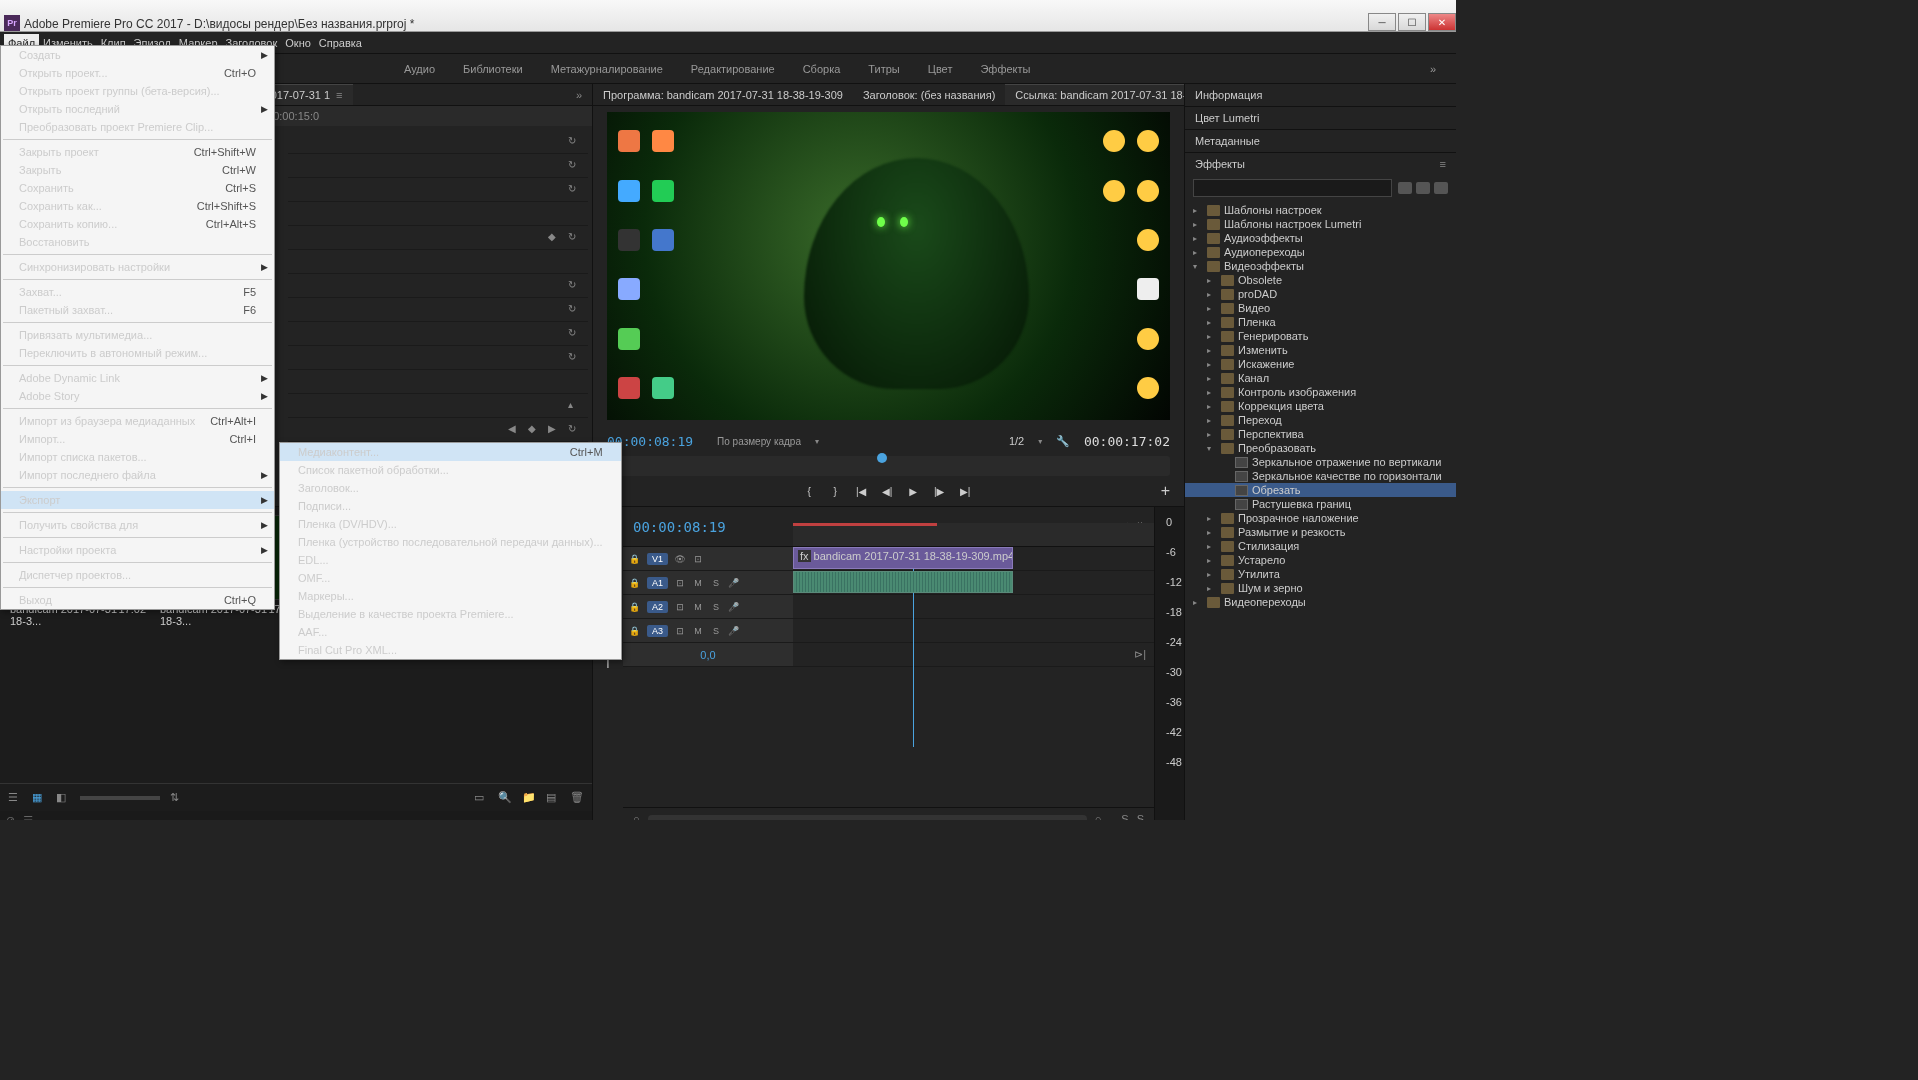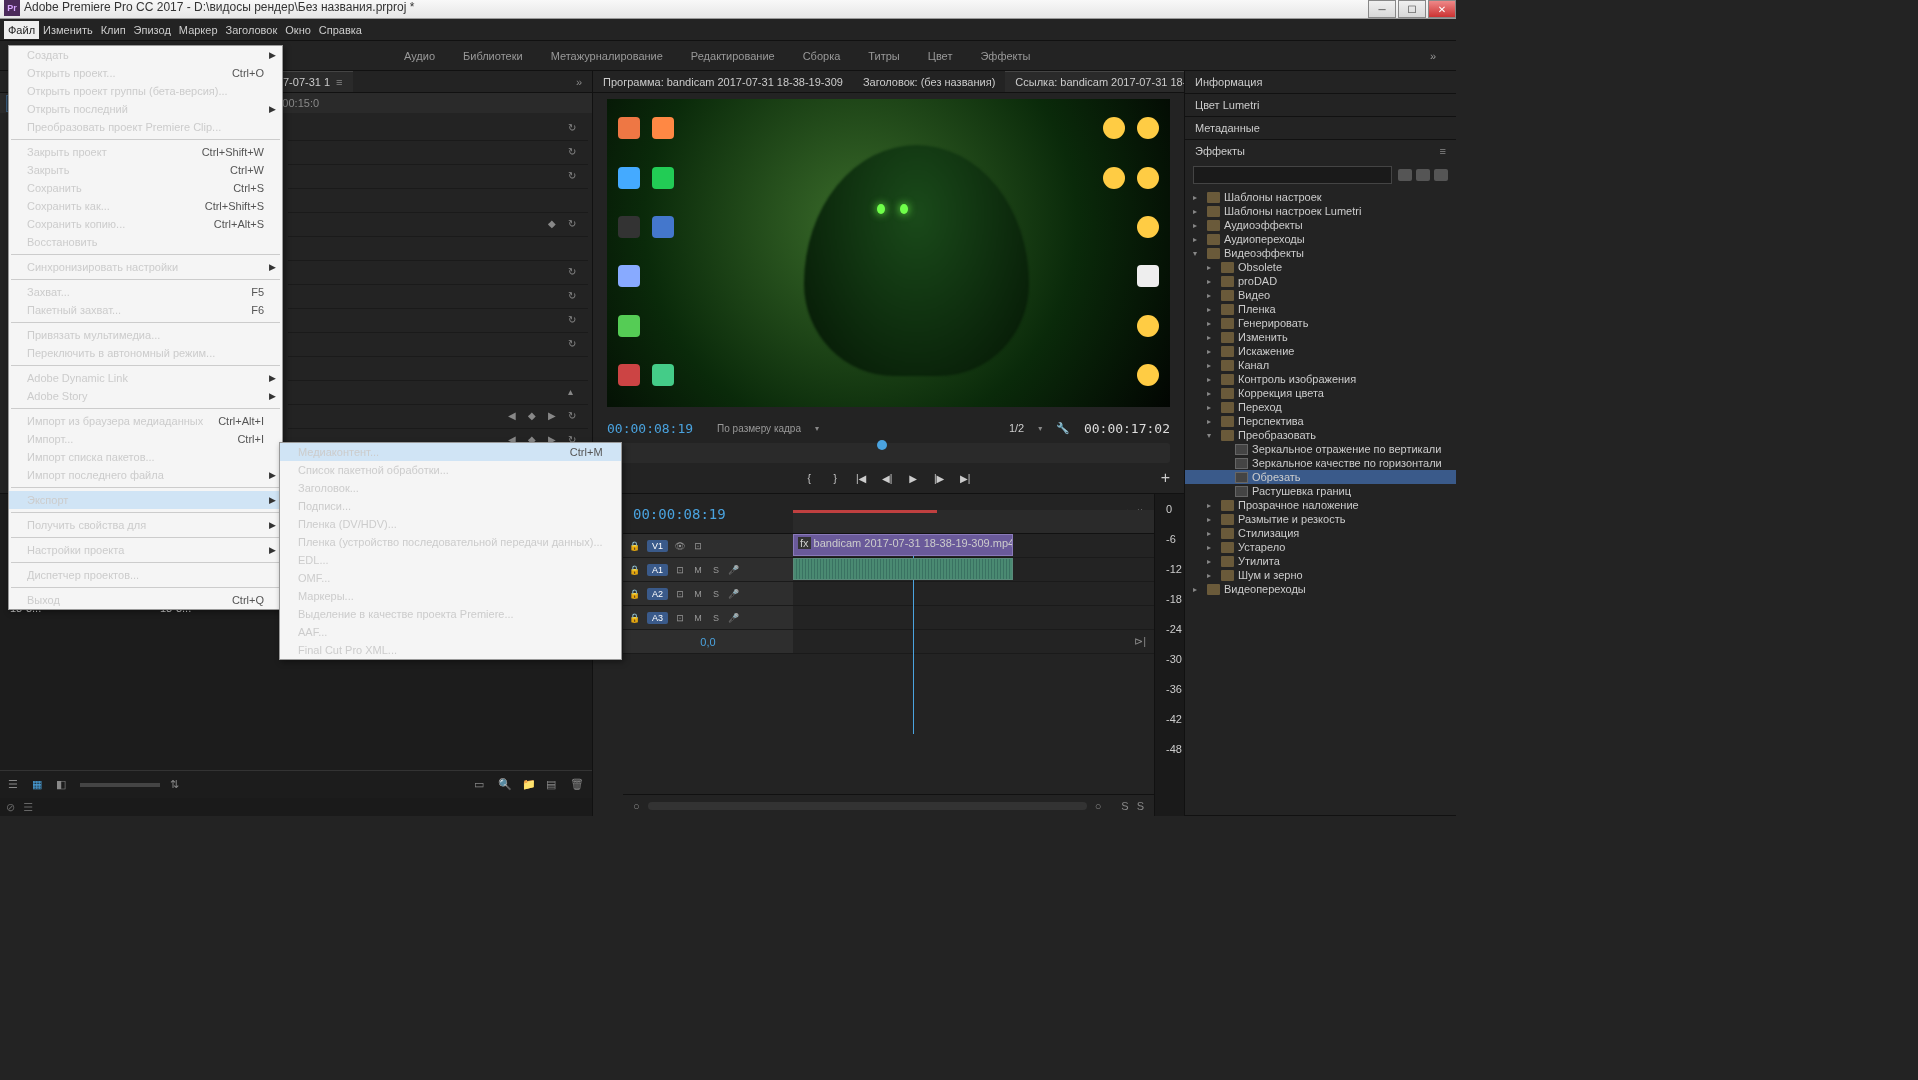--- a/index.html
+++ b/index.html
@@ -1,17 +1,17 @@
 <!DOCTYPE html>
 <html><head>
 <meta charset="utf-8">
 <style>
 *{margin:0;padding:0;box-sizing:border-box;font-family:"Segoe UI",Tahoma,sans-serif;font-size:11px;color:#ccc;user-select:none}
 body{background:#232323;width:1456px;height:820px;overflow:hidden;position:relative}
-.titlebar{height:19px;background:linear-gradient(#f8f8f8,#e6e6e6);display:flex;align-items:flex-start;border-bottom:1px solid #999}
+.titlebar{height:32px;background:linear-gradient(#f8f8f8,#e6e6e6);display:flex;align-items:flex-end;border-bottom:1px solid #999}
 .titlebar .icon{width:16px;height:16px;background:#4b2a5a;margin:0 4px;display:flex;align-items:center;justify-content:center;color:#d9a6ff;font-weight:bold;font-size:9px}
 .titlebar .title{color:#333;font-size:12px}
 .winbtns{margin-left:auto;display:flex}
 .winbtn{width:28px;height:18px;border:1px solid #888;background:linear-gradient(#f0f0f0,#d8d8d8);margin-left:2px;display:flex;align-items:center;justify-content:center;color:#333;font-size:10px}
 .winbtn.close{background:linear-gradient(#e88,#c33);color:#fff}
 .menubar{height:22px;background:#232323;display:flex;align-items:center;padding:0 4px;border-bottom:1px solid #111}
 .menuitem{padding:3px 4px;color:#ccc;cursor:default}
 .menuitem.open{background:#eee;color:#222}
 .workspacebar{height:30px;background:#232323;display:flex;align-items:center;padding:0 10px;gap:0;border-bottom:1px solid #111}
 .wsitem{padding:6px 14px;color:#999;font-size:11px}
@@ -72,21 +72,21 @@
 .clip-v{position:absolute;left:0;top:0;width:220px;height:22px;background:#6a5a9a;border:1px solid #8a7aba;font-size:9px;padding:2px 4px;color:#fff;overflow:hidden;white-space:nowrap}
 .clip-a{position:absolute;left:0;width:220px;height:22px;background:#3a6a5a;border:1px solid #5a8a7a;overflow:hidden}
 .clip-a.a1{top:24px}
 .waveform{width:100%;height:100%;background:repeating-linear-gradient(90deg,#2a5a4a 0,#6aba9a 1px,#2a5a4a 2px,#4a8a7a 3px)}
 
 .audiometer{width:30px;background:#1a1a1a;border-left:1px solid #111;position:relative}
 .am-scale{position:absolute;right:2px;top:0;font-size:8px;color:#666;line-height:30px}
 
 
 .dropdown{position:absolute;background:#f5f5f5;border:1px solid #999;box-shadow:2px 2px 6px rgba(0,0,0,.4);z-index:100;min-width:275px}
-.dd1{left:8px;top:45px}
+.dd1{left:0;top:45px}
 .dd2{left:279px;top:442px;min-width:340px}
 .dditem{display:flex;align-items:center;padding:3px 18px;color:#222;font-size:11px;position:relative}
 .dditem:hover,.dditem.hl{background:#d0e4f5}
 .dditem.disabled{color:#999}
 .dditem .shortcut{margin-left:auto;color:#555;font-size:11px}
 .dditem .arrow{position:absolute;right:6px;color:#333;font-size:9px}
 .ddsep{height:1px;background:#ccc;margin:3px 2px}
 
 
 .rp-section{border-bottom:1px solid #111}

